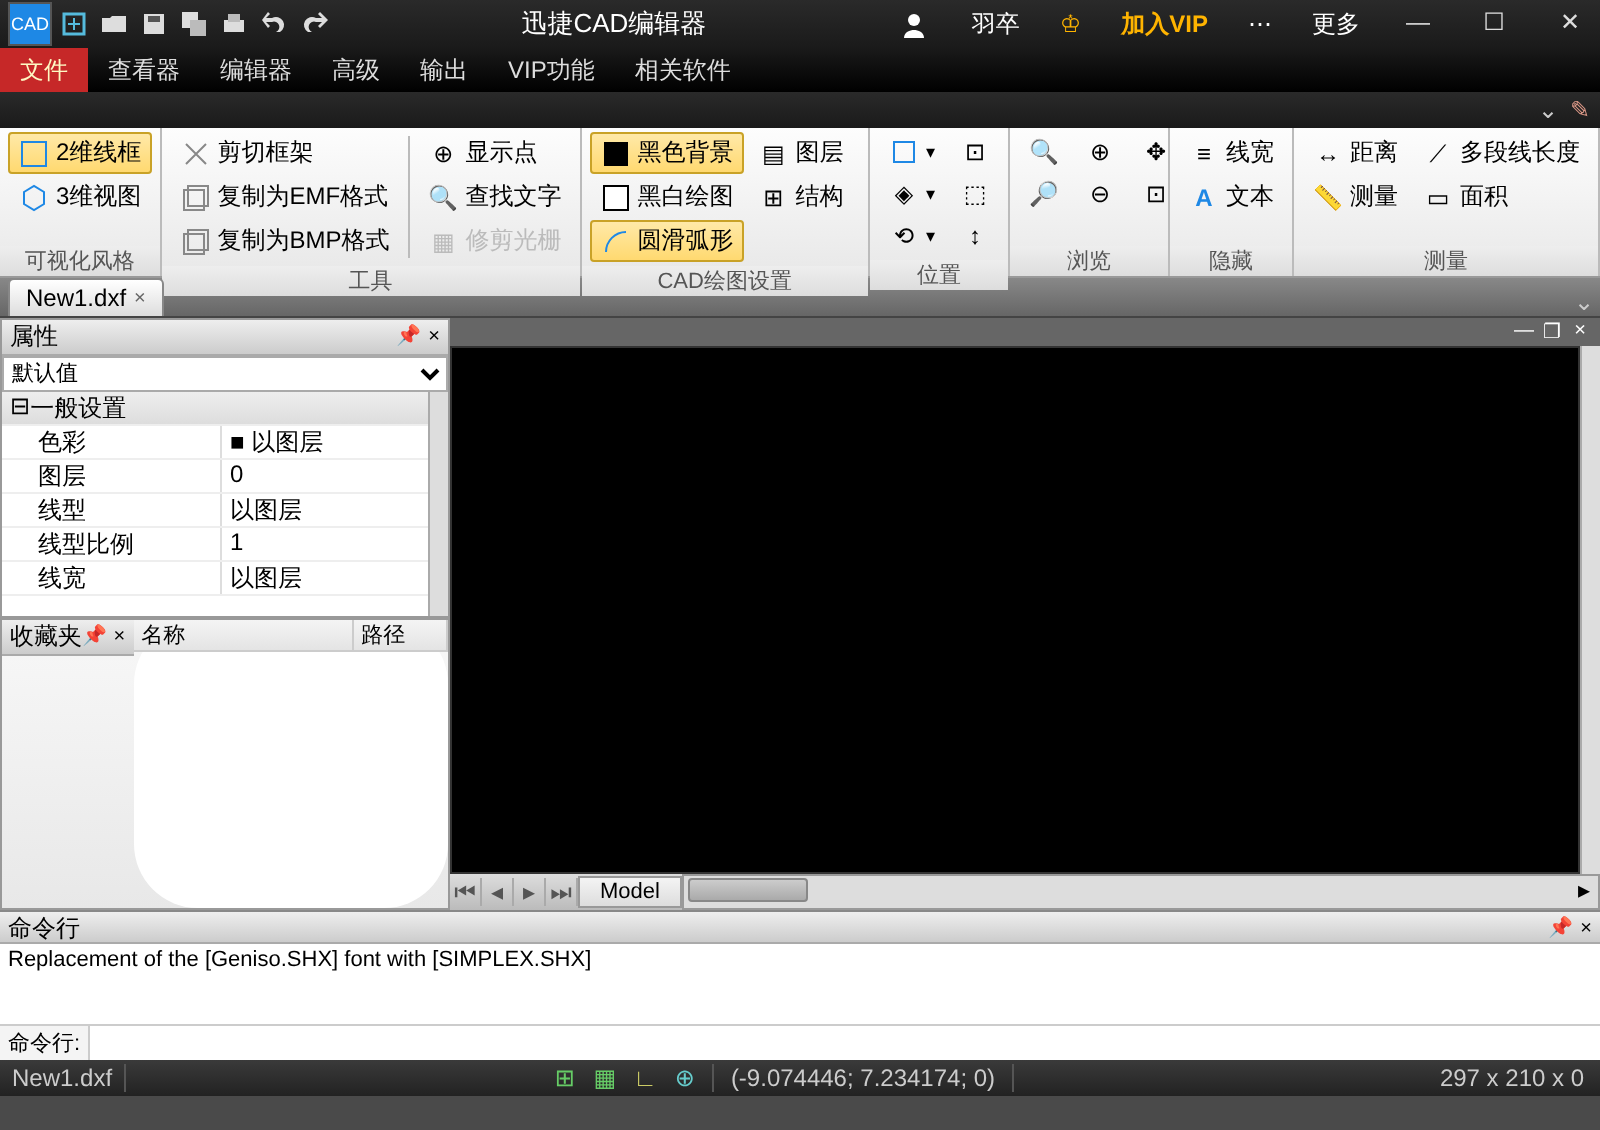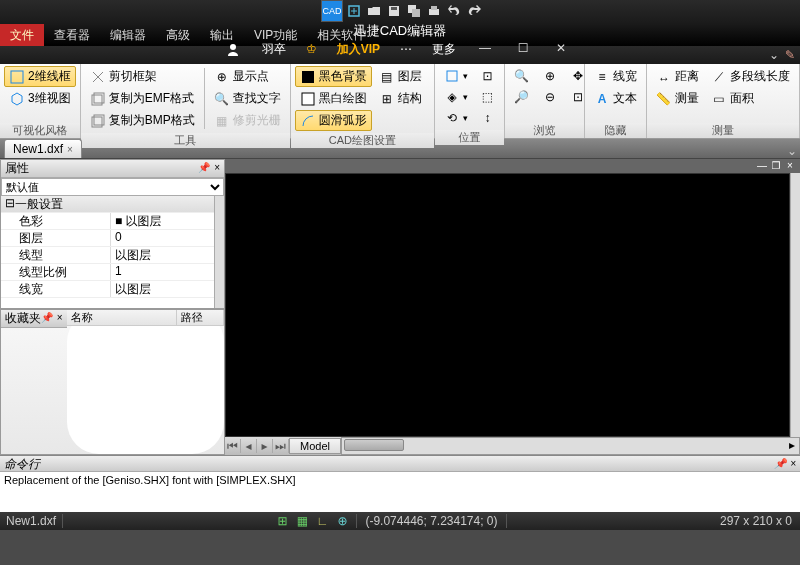--- a/index.html
+++ b/index.html
@@ -1,17 +1,17 @@
 <!DOCTYPE html>
 <html><head>
 <meta charset="utf-8">
 <style>
 * { margin:0; padding:0; box-sizing:border-box; font-family:"Microsoft YaHei",Arial,sans-serif; font-size:12px; }
 body { background:#4a4a4a; width:800px; height:565px; overflow:hidden; }
-.titlebar { height:24px; background:linear-gradient(#2a2a2a,#1a1a1a); display:flex; align-items:center; color:#fff;flex-direction:column; }
+.titlebar { height:24px; background:linear-gradient(#2a2a2a,#1a1a1a); display:flex; align-items:center; color:#fff; }
 .tb-left { display:flex; align-items:center; gap:2px; padding-left:4px; }
 .tb-icon { width:18px; height:18px; display:inline-flex; align-items:center; justify-content:center; color:#ddd; }
 .tb-title { flex:1; text-align:center; font-size:13px; color:#fff; }
 .tb-right { display:flex; align-items:center; gap:20px; padding-right:6px; }
 .vip { color:#ffb400; font-weight:bold; }
 .crown { color:#ffb400; }
 .win-btn { width:18px; height:16px; text-align:center; color:#ddd; cursor:pointer; }
 .app-logo { width:22px; height:22px; background:#1e88e5; color:#fff; font-size:9px; display:flex; align-items:center; justify-content:center; border:1px solid #555; }
 .menubar { height:22px; background:linear-gradient(#1a1a1a,#000); display:flex; }
 .menu-item { padding:3px 10px; color:#ddd; cursor:pointer; }
@@ -48,21 +48,21 @@
 .cv-ico { width:12px; height:12px; color:#fff; cursor:pointer; font-size:10px; text-align:center; }
 .canvas { flex:1; background:#000; border:1px solid #333; }
 .canvas-bottom { height:18px; display:flex; }
 .model-tabs { background:linear-gradient(#ddd,#bbb); display:flex; align-items:center; }
 .model-tab { padding:1px 10px; background:linear-gradient(#f4f4f4,#ddd); border:1px solid #999; font-size:11px; }
 .mt-nav { width:16px; text-align:center; cursor:pointer; color:#555; border-right:1px solid #aaa; }
 .hscroll { flex:1; background:#ddd; position:relative; border:1px solid #999; }
 .hscroll .thumb { position:absolute; left:2px; top:1px; width:60px; height:12px; background:linear-gradient(#ccc,#aaa); border:1px solid #888; border-radius:2px; }
 .hscroll .rarrow { position:absolute; right:0; top:0; width:14px; height:100%; text-align:center; }
 .cmd-panel { border-top:1px solid #888; }
-.cmd-title { height:16px; background:linear-gradient(#eee,#ccc); display:flex; justify-content:space-between; padding:0 4px; font-size:11px; border-bottom:1px solid #aaa;font-style:italic; }
+.cmd-title { height:16px; background:linear-gradient(#eee,#ccc); display:flex; justify-content:space-between; padding:0 4px; font-size:11px; border-bottom:1px solid #aaa; }
 .cmd-out { height:40px; background:#fff; padding:2px 4px; font-size:11px; }
 .cmd-in { height:18px; display:flex; background:#fff; border-top:1px solid #ccc; }
 .cmd-label { padding:1px 4px; font-size:11px; background:#f4f4f4; border-right:1px solid #ccc; }
 .cmd-input { flex:1; border:none; outline:none; font-size:11px; padding-left:4px; }
 .statusbar { height:18px; background:linear-gradient(#3a3a3a,#222); display:flex; align-items:center; color:#ccc; font-size:11px; }
 .sb-left { padding:0 6px; border-right:1px solid #555; }
 .sb-spacer { flex:1; }
 .sb-icons { display:flex; gap:4px; padding:0 6px; }
 .sb-ico { width:16px; text-align:center; cursor:pointer; }
 .sb-coord { padding:0 8px; border-left:1px solid #555; border-right:1px solid #555; }
@@ -456,20 +456,24 @@
     </div>
   </div>
 </div>
 
 <div class="cmd-panel">
   <div class="cmd-title">
     <span>命令行</span>
     <span><span class="pin">📌</span> <span class="pin">×</span></span>
   </div>
   <div class="cmd-out">Replacement of the [Geniso.SHX] font with [SIMPLEX.SHX]</div>
+  <div class="cmd-in">
+    <span class="cmd-label">命令行:</span>
+    <input class="cmd-input" style="">
+  </div>
 </div>
 
 <div class="statusbar">
   <div class="sb-left">New1.dxf</div>
   <div class="sb-spacer"></div>
   <div class="sb-icons">
     <span class="sb-ico" style="color:#6c6">⊞</span>
     <span class="sb-ico" style="color:#6c6">▦</span>
     <span class="sb-ico" style="color:#cc6">∟</span>
     <span class="sb-ico" style="color:#6cc">⊕</span>

